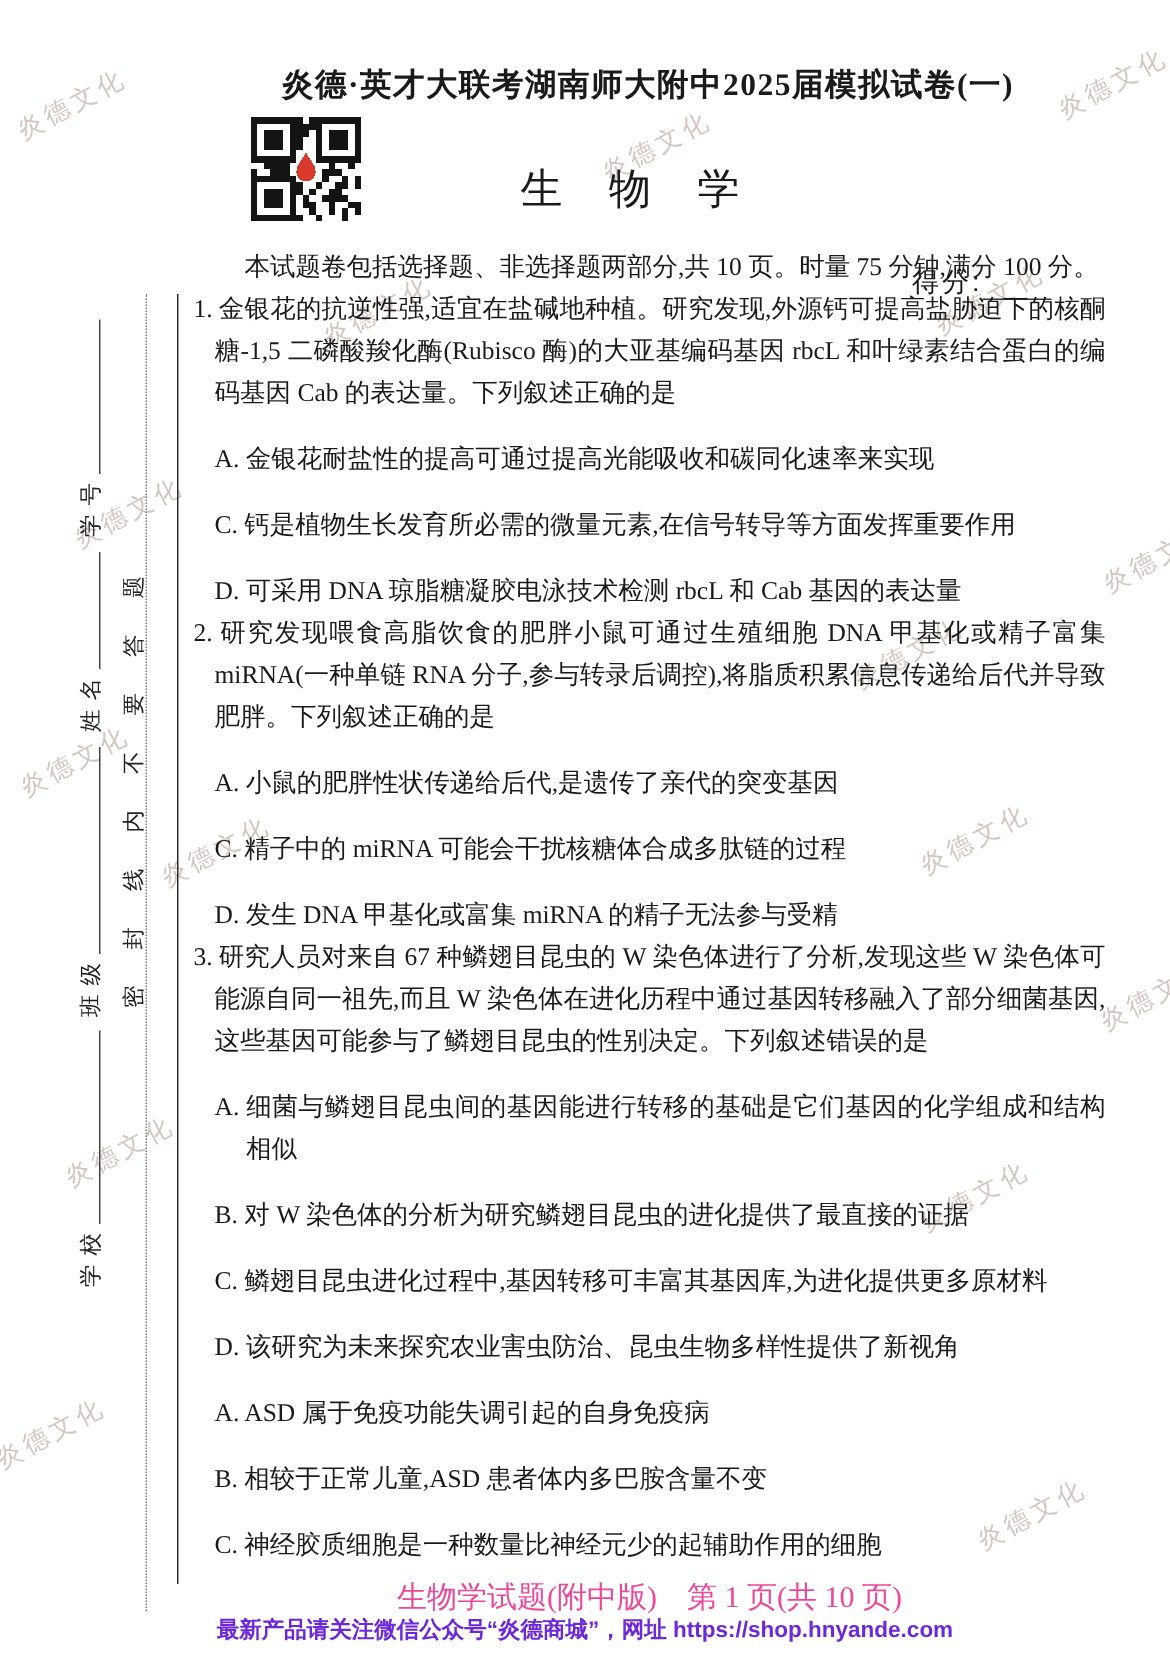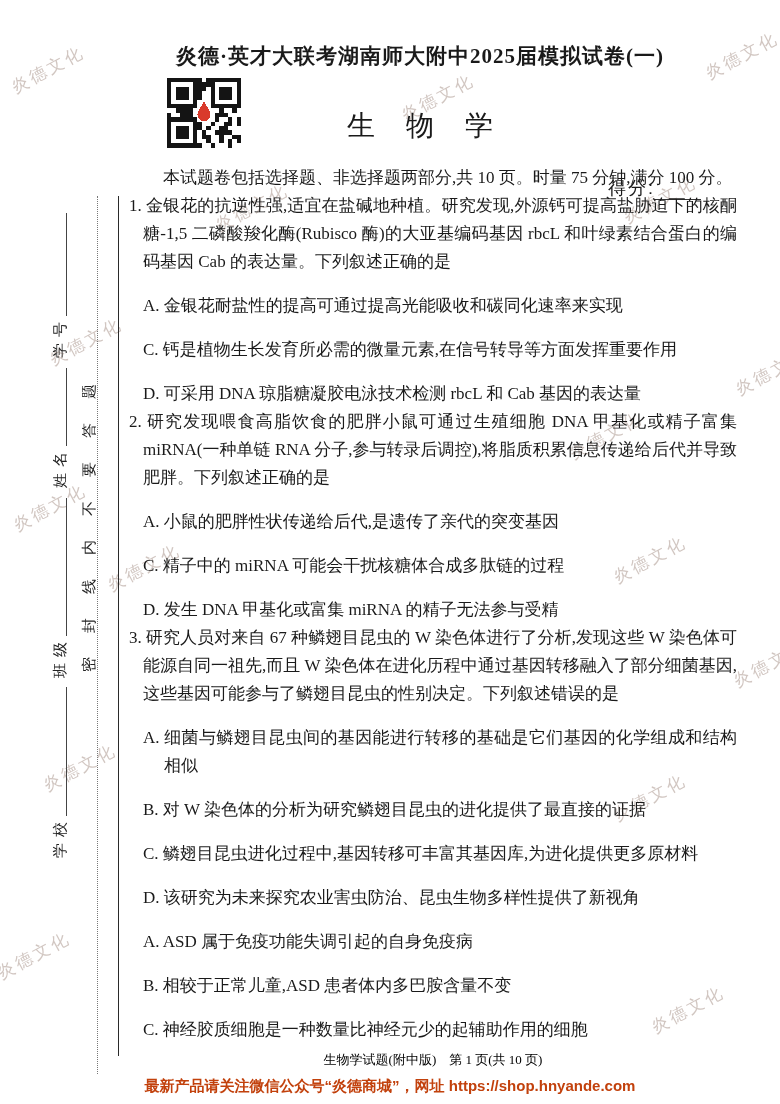--- a/index.html
+++ b/index.html
@@ -11,21 +11,21 @@
   }
   
   .wm{
     position:absolute;font-style:normal;
     font-family:"Liberation Serif","DejaVu Serif",serif;
     font-size:17px;letter-spacing:3px;color:rgba(172,152,142,.55);
     transform:rotate(-28deg);white-space:nowrap;pointer-events:none;
   }
   
   .title{
-    position:absolute;left:110px;top:42px;width:620px;text-align:center;
+    position:absolute;left:122px;top:42px;width:620px;text-align:center;
     font-size:21px;font-weight:bold;letter-spacing:1px;white-space:nowrap;
   }
   .qr{position:absolute;left:167px;top:78px;width:74px;height:70px;}
   .subject{
     position:absolute;left:110px;top:107px;width:620px;text-align:center;
     font-family:"Liberation Sans","DejaVu Sans",sans-serif;
     font-size:28px;font-weight:normal;letter-spacing:31px;text-indent:31px;
   }
   .score{
     position:absolute;left:608px;top:128px;display:flex;align-items:flex-end;
@@ -59,26 +59,26 @@
   .intro{margin:0;text-indent:2em;white-space:nowrap;}
   .heading{margin:0;}
   .heading-bold{font-weight:bold;}
   .heading-rest{font-style:italic;}
   .stem{margin:0;padding-left:14px;text-indent:-14px;}
   .qnum{padding-right:4px;}
   .option{margin:16px 0 0 14px;padding-left:21px;text-indent:-21px;}
   
   .footer{
     position:absolute;left:129px;top:1051px;width:608px;text-align:center;
-    font-size:13px;color:#000000;
+    font-size:20px;color:#ec4899;
   }
   .promo{
     position:absolute;left:0;top:1077px;width:780px;text-align:center;
     font-family:"Liberation Sans","DejaVu Sans",sans-serif;
-    font-size:15px;font-weight:bold;color:#c2410c;white-space:nowrap;
+    font-size:15px;font-weight:bold;color:#6d28d9;white-space:nowrap;
   }
 </style>
 </head>
 <body>
 
 <div class="page">
 
   <i class="wm" style="left:8px;top:58px">炎德文化</i>
   <i class="wm" style="left:398px;top:86px">炎德文化</i>
   <i class="wm" style="left:702px;top:44px">炎德文化</i>

